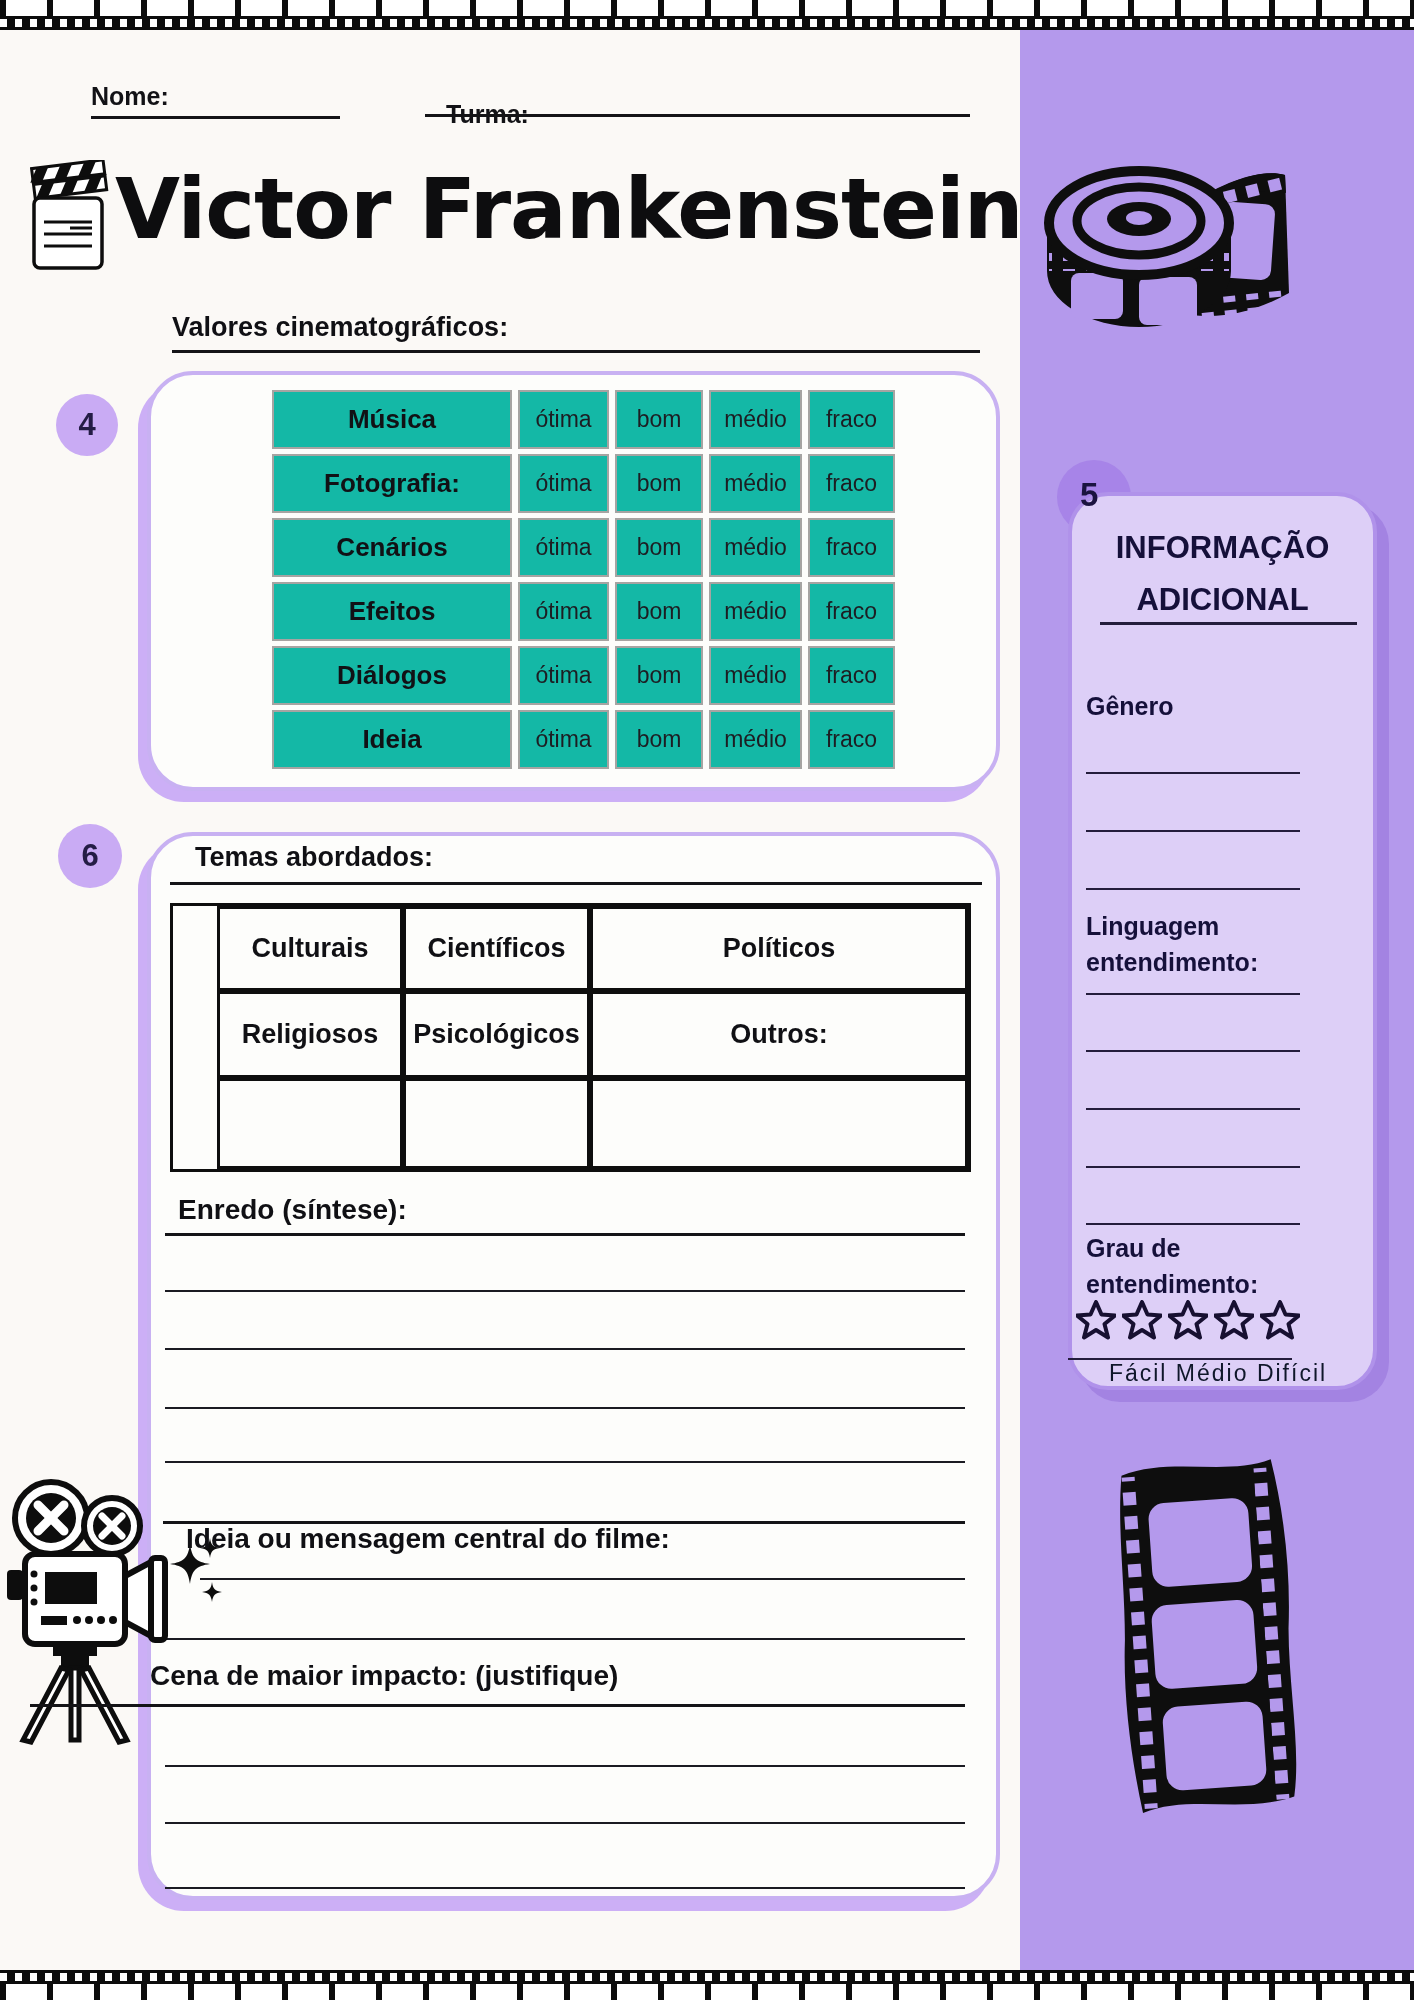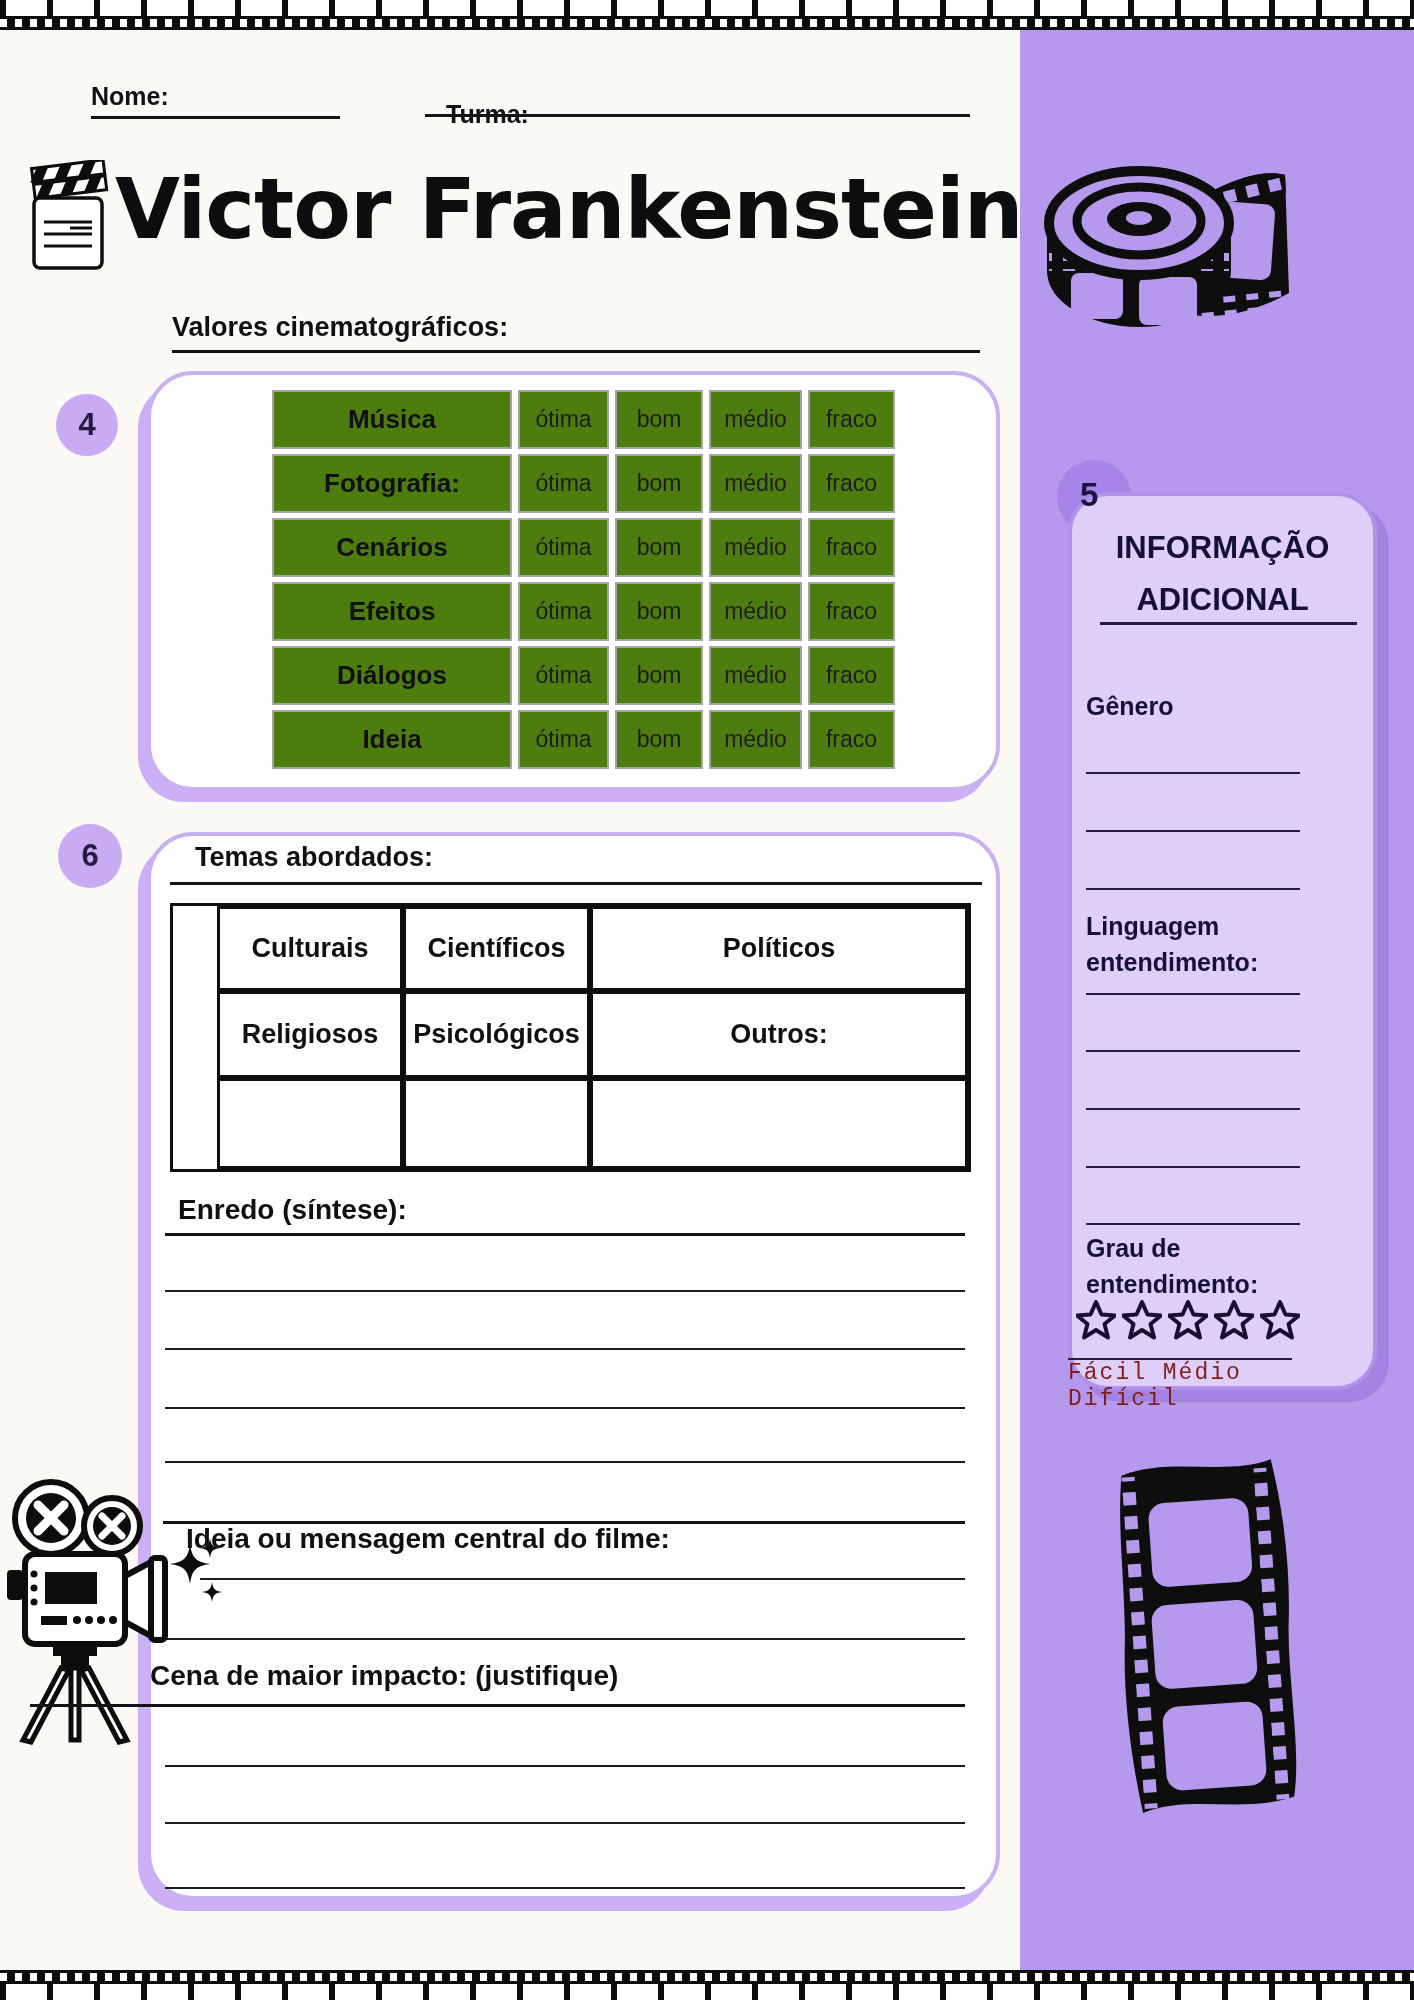--- a/index.html
+++ b/index.html
@@ -27,39 +27,39 @@
   .section-heading{font-weight:700;font-size:27px;color:#101014;}
   
   .panel{position:absolute;background:#fdfdfb;border:4px solid #c8b1f2;border-radius:46px;
          box-shadow:-9px 11px 0 #ccaff6;z-index:2;}
   
   .badge{position:absolute;border-radius:50%;background:#c9abf4;display:flex;align-items:center;
          justify-content:center;font-weight:700;font-size:31px;color:#241c45;z-index:1;}
   
   #ratings-rows{position:absolute;left:272px;top:390px;display:flex;flex-direction:column;gap:5px;z-index:3;}
   .vrow{display:flex;gap:6px;height:59px;}
-  .vcell{background:#4d7c0f;border:2px solid #a6a4a2;display:flex;align-items:center;justify-content:center;box-sizing:border-box;}
+  .vcell{background:#14b8a6;border:2px solid #a6a4a2;display:flex;align-items:center;justify-content:center;box-sizing:border-box;}
   .vlabel{width:240px;font-weight:700;font-size:26px;color:#111115;}
   .vopt{font-size:23px;color:#1d1d22;}
   
   #temas-table{position:absolute;left:170px;top:903px;display:grid;
      grid-template-columns:186px 187px 378px;grid-template-rows:85px 87px 91px;
      border:3px solid #0e0e0e;z-index:3;padding-left:44px;}
   #temas-table .tcell{border:3px solid #0e0e0e;display:flex;align-items:center;justify-content:center;
      font-weight:700;font-size:27px;color:#101014;}
   
   #info-box{position:absolute;left:1068px;top:492px;width:309px;height:898px;background:#ddcff7;
      border:4px solid #b092ea;border-radius:40px;box-shadow:12px 12px 0 #a383e2;z-index:2;box-sizing:border-box;}
   .sb-title{position:absolute;width:309px;text-align:center;font-weight:700;font-size:31px;color:#15103a;z-index:3;}
   .sb-label{position:absolute;font-weight:700;font-size:25px;color:#15103a;z-index:3;line-height:1.45;}
   .sb-line{position:absolute;height:3px;background:#241d3c;z-index:3;}
   #badge5-num{position:absolute;left:1080px;top:476px;font-weight:700;font-size:33px;color:#1b1340;z-index:4;}
   #stars-row{position:absolute;left:1076px;top:1300px;display:flex;gap:6px;z-index:3;}
-  #scale-label{position:absolute;left:1068px;top:1360px;width:300px;z-index:3;
-     font-size:23px;letter-spacing:2px;color:#7f1d1d;font-family:Liberation Mono, monospace;}
+  #scale-label{position:absolute;left:1068px;top:1360px;width:300px;text-align:center;z-index:3;
+     font-size:23px;letter-spacing:2px;color:#0f172a;}
   svg{display:block;}
   .icon{position:absolute;z-index:5;}
 </style>
 </head>
 <body>
 
 <div id="page">
 
   <div class="abs" id="sidebar"></div>
 

